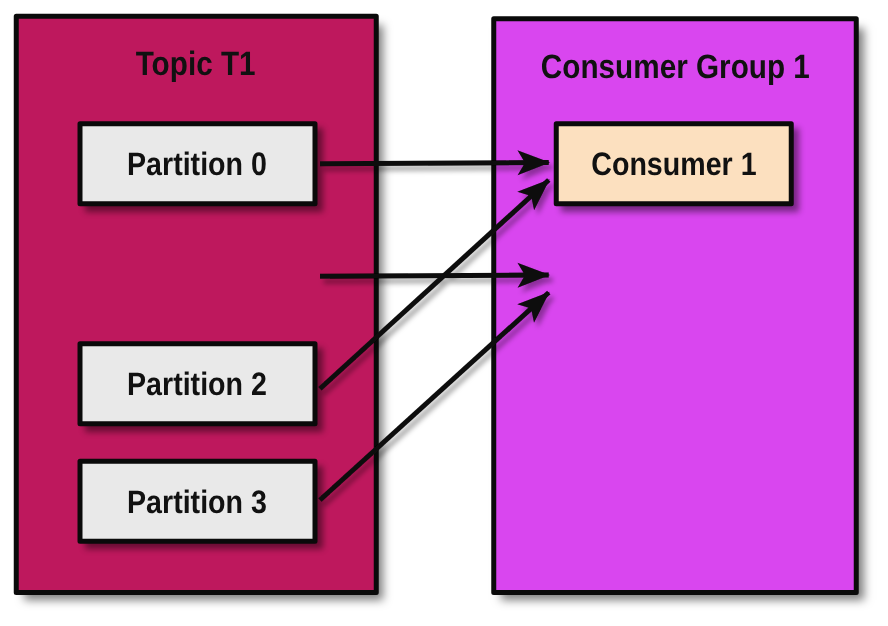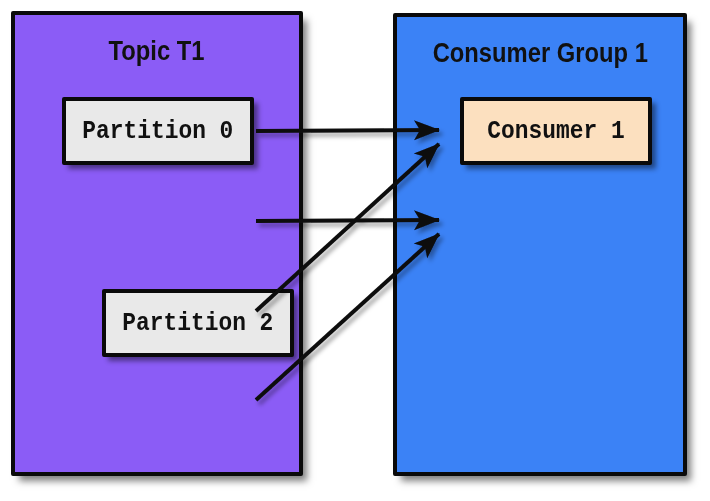--- a/index.html
+++ b/index.html
@@ -18,26 +18,26 @@
   }
   .group {
     position: absolute;
     border: 4px solid #0a0a0a;
     border-radius: 2px;
     box-shadow: 6px 7px 7px -2px rgba(0,0,0,0.5);
   }
   .group.topic {
     left: 11px; top: 11px;
     width: 284px; height: 457px;
-    background: #8b5cf6;
+    background: #be185d;
   }
   .group.consumer {
     left: 393px; top: 13px;
     width: 286px; height: 455px;
-    background: #3b82f6;
+    background: #d946ef;
   }
   .group-title {
     position: absolute;
     left: 0; right: 0;
     top: 22px;
     text-align: center;
     font-size: 27px;
     font-weight: bold;
     line-height: 1.1;
     white-space: nowrap;
@@ -47,28 +47,27 @@
     width: 184px;
     height: 60px;
     border: 4px solid #0a0a0a;
     border-radius: 2px;
     box-shadow: 5px 5px 5px -1px rgba(0,0,0,0.45);
     text-align: center;
     font-size: 26px;
     font-weight: bold;
     line-height: 60px;
     white-space: nowrap;
-    font-family: Liberation Mono, monospace;
   }
   .node.partition { left: 47px; background: #e9e9e9; }
   .node.p0 { top: 82px; }
   .node.p1 { top: 172px; }
-  .node.p2 { top: 274px; margin-left: 40px; }
+  .node.p2 { top: 258px; }
   .node.p3 { top: 352px; }
-  .node.consumer-node { left: 63px; background: #fce0bf; }
+  .node.consumer-node { left: 46px; background: #fce0bf; }
   .node.c1 { top: 80px; }
   .node.c2 { top: 170px; }
   .txt {
     display: inline-block;
     transform: scaleX(0.88);
     transform-origin: center;
   }
   svg.edges {
     position: absolute;
     left: 0; top: 0;
@@ -84,20 +83,23 @@
 
   <div class="group topic">
     <div class="group-title">
       <span class="txt">Topic T1</span>
     </div>
     <div class="node partition p0">
       <span class="txt">Partition 0</span>
     </div>
     <div class="node partition p2">
       <span class="txt">Partition 2</span>
+    </div>
+    <div class="node partition p3">
+      <span class="txt">Partition 3</span>
     </div>
   </div>
 
   <div class="group consumer">
     <div class="group-title">
       <span class="txt">Consumer Group 1</span>
     </div>
     <div class="node consumer-node c1">
       <span class="txt">Consumer 1</span>
     </div>

